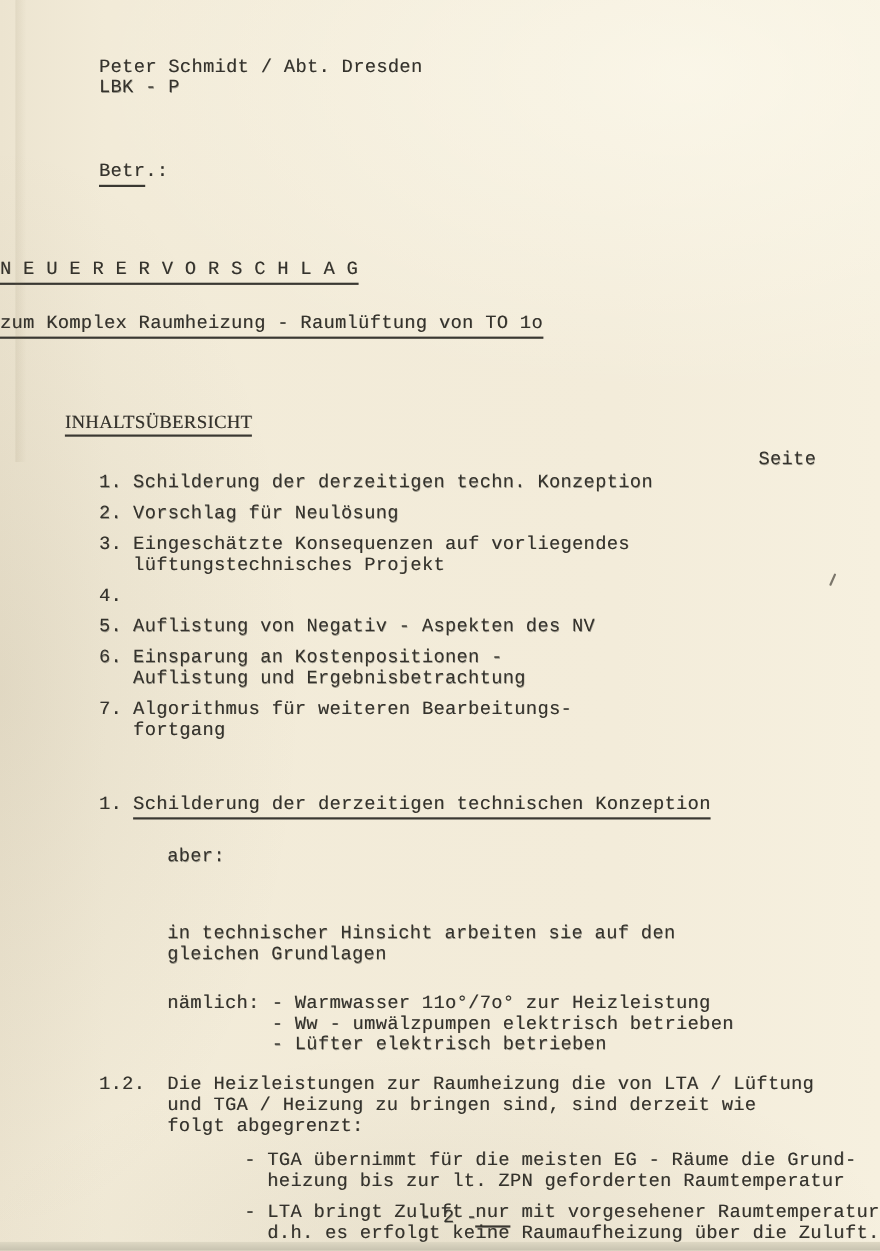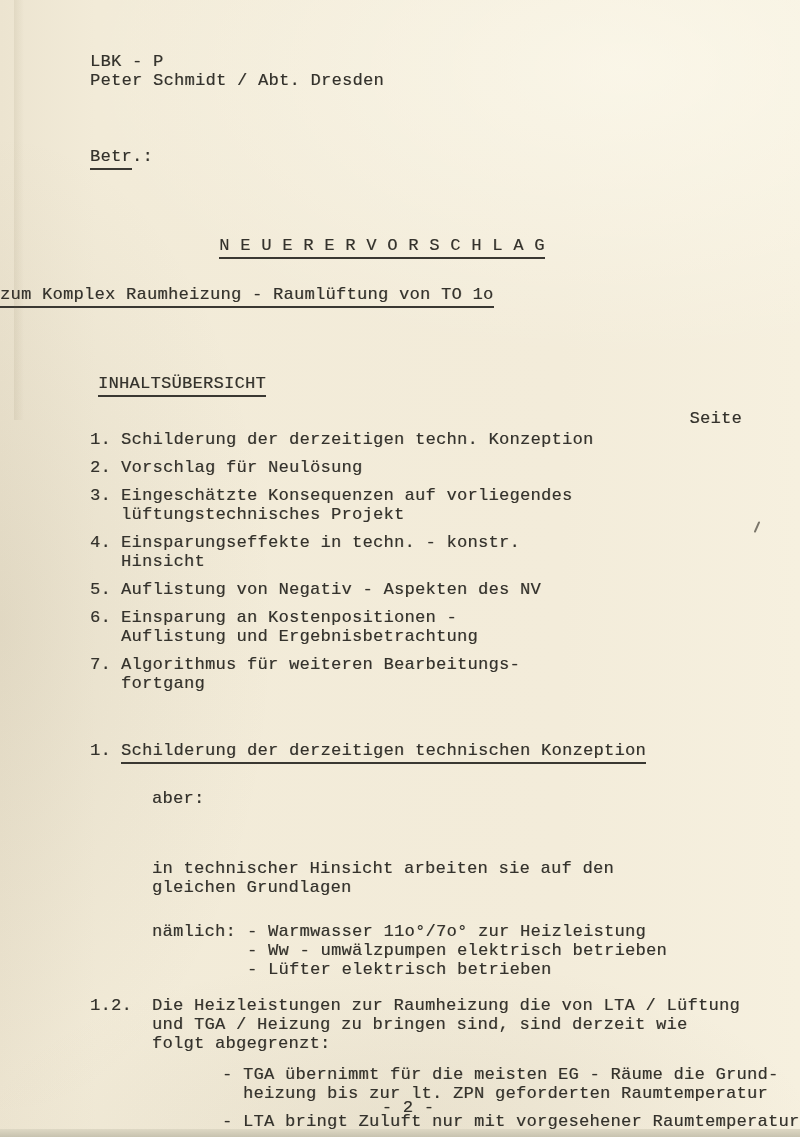--- a/index.html
+++ b/index.html
@@ -28,24 +28,24 @@
     padding-bottom: 2px;
   }
   .ul:empty { border-bottom: none; }
   .pre { white-space: pre-line; }
 
   .addr { padding-top: 52px; margin-left: 90px; }
 
   .betreff { margin: 57px 0 0 90px; display: flex; }
   .betr-label { width: 62px; flex: 0 0 62px; }
 
-  .title-wrap { margin-top: 70px; text-align: center; padding-right: 36px; }
+  .title-wrap { margin-top: 70px; padding-right: 36px; }
   .subtitle-wrap { margin-top: 30px; padding-right: 18px; }
 
-  .toc-heading { margin: 70px 0 0 98px; }
+  .toc-heading { margin: 70px 0 0 59px; font-family: Liberation Serif, serif; }
   .seite { margin-top: 16px; text-align: right; padding-right: 58px; }
 
   .toc { margin: 2px 0 0 90px; }
   .toc-item { display: flex; margin-top: 9px; }
   .toc-item.first { margin-top: 2px; }
   .toc-num { width: 31px; flex: 0 0 31px; }
 
   .sec1-heading { margin: 48px 0 0 90px; display: flex; }
   .sec-num { width: 31px; flex: 0 0 31px; }
 
@@ -86,22 +86,22 @@
     background: linear-gradient(90deg, rgba(120,105,70,0.10), rgba(120,105,70,0));
   }
 </style>
 </head>
 <body>
 
 <div class="page">
   <div class="crease"></div>
 
   <div class="addr">
+    <div>Peter Schmidt / Abt. Dresden</div>
     <div>LBK - P</div>
-    <div>Peter Schmidt / Abt. Dresden</div>
   </div>
 
   <div class="betreff">
     <div class="betr-label"><span class="ul">Betr</span><span>.:</span></div>
   </div>
 
   <div class="title-wrap">
     <span class="ul">N E U E R E R V O R S C H L A G</span>
   </div>
   <div class="subtitle-wrap">
@@ -122,22 +122,20 @@
       <span class="toc-num">2.</span>
       <span class="pre">Vorschlag für Neulösung</span>
     </div>
     <div class="toc-item">
       <span class="toc-num">3.</span>
       <span class="pre">Eingeschätzte Konsequenzen auf vorliegendes
 lüftungstechnisches Projekt</span>
     </div>
     <div class="toc-item">
       <span class="toc-num">4.</span>
-      <span class="pre">Einsparungseffekte in techn. - konstr.
-Hinsicht</span>
     </div>
     <div class="toc-item">
       <span class="toc-num">5.</span>
       <span class="pre">Auflistung von Negativ - Aspekten des NV</span>
     </div>
     <div class="toc-item">
       <span class="toc-num">6.</span>
       <span class="pre">Einsparung an Kostenpositionen -
 Auflistung und Ergebnisbetrachtung</span>
     </div>

